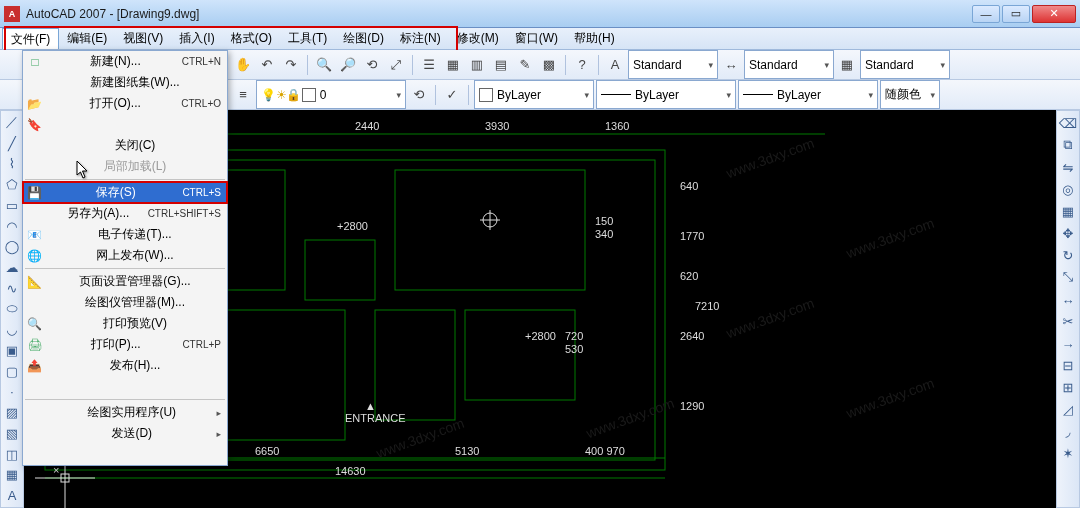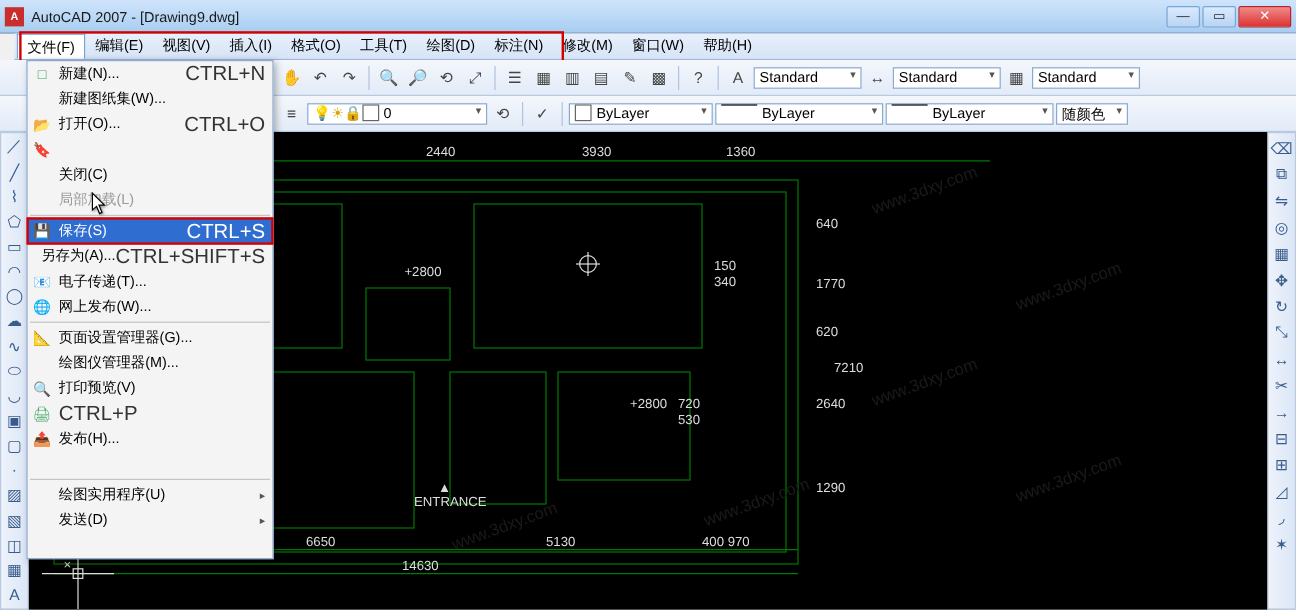--- a/index.html
+++ b/index.html
@@ -7,51 +7,51 @@
 
 
 .titlebar { height: 28px; background: linear-gradient(#cfe4fb, #a8cdf1); display: flex; align-items: center; padding: 0 4px; border-bottom: 1px solid #6a8fc4; }
 .titlebar .app-icon { width: 16px; height: 16px; background: #c82e2e; margin-right: 6px; display: flex; align-items: center; justify-content: center; color: #fff; font-size: 9px; font-weight: bold; }
 .titlebar .title { color: #1a1a1a; }
 .titlebar .win-controls { margin-left: auto; display: flex; gap: 2px; }
 .titlebar .win-btn { width: 28px; height: 18px; background: linear-gradient(#dbeaff,#b9d4f4); border: 1px solid #7aa6d6; border-radius: 2px; display: flex; align-items: center; justify-content: center; font-size: 11px; color: #2a2a2a; }
 .titlebar .win-btn.close { background: linear-gradient(#f08a8a,#d33); color: #fff; border-color: #b22; width: 44px; }
 
 
-.menubar { height: 22px; background: linear-gradient(#e8f0fb,#d6e4f6); display: flex; align-items: stretch; padding: 0 2px; border-bottom: 1px solid #9fb9dc; position: relative; margin-left: 12px; }
+.menubar { height: 22px; background: linear-gradient(#e8f0fb,#d6e4f6); display: flex; align-items: stretch; padding: 0 2px; border-bottom: 1px solid #9fb9dc; position: relative; }
 .menubar .menu-item { padding: 3px 8px; color: #000; display: flex; align-items: center; }
 .menubar .menu-item.open { background: #fff; border: 1px solid #7aa6d6; border-bottom: none; }
 
 .menubar-hilite { position: absolute; left: 4px; top: -2px; height: 48px; border: 2px solid #d40000; width: 454px; pointer-events: none; }
 
 
 .toolbar-row { height: 30px; background: linear-gradient(#f4f7fc,#e2ebf8); border-bottom: 1px solid #b8c9e2; display: flex; align-items: center; padding: 0 4px; gap: 2px; }
 .toolbar-row .tb-btn { width: 22px; height: 22px; border: 1px solid transparent; display: flex; align-items: center; justify-content: center; color: #444; font-size: 13px; border-radius: 2px; }
 .toolbar-row .tb-sep { width: 1px; height: 20px; background: #b0c2de; margin: 0 3px; }
-.toolbar-row .combo { height: 18px; background: #fff; border: 1px solid #8aa8d0; display: flex; padding: 0 4px; min-width: 80px; }
+.toolbar-row .combo { height: 29px; background: #fff; border: 1px solid #8aa8d0; display: flex; align-items: center; padding: 0 4px; min-width: 80px; }
 .toolbar-row .combo .arrow { margin-left: auto; font-size: 9px; color: #555; }
 .toolbar-row .swatch { width: 14px; height: 14px; border: 1px solid #666; background: #fff; margin-right: 4px; }
 
 
 .main { position: absolute; top: 110px; left: 0; right: 0; bottom: 0; display: flex; }
 .left-tools, .right-tools { width: 24px; background: linear-gradient(90deg,#eef3fb,#dbe6f6); border: 1px solid #b8c9e2; display: flex; flex-direction: column; align-items: center; padding: 2px 0; gap: 2px; }
 .right-tools { border-left: 1px solid #b8c9e2; }
 .side-btn { width: 20px; height: 20px; display: flex; align-items: center; justify-content: center; color: #3a5c8c; font-size: 13px; }
 
 .canvas-wrap { flex: 1; position: relative; background: #000; overflow: hidden; }
 .canvas-wrap svg { position: absolute; top: 0; left: 0; width: 100%; height: 100%; }
 .canvas-wrap .watermark { position: absolute; color: #1a1a1a; font-size: 14px; transform: rotate(-20deg); pointer-events: none; }
 
 
 .dropdown { position: absolute; left: 22px; top: 50px; width: 206px; background: #f4f4f4; border: 1px solid #8aa8d0; box-shadow: 2px 2px 6px rgba(0,0,0,.3); z-index: 100; }
 .dropdown .dd-row { display: flex; align-items: center; height: 21px; padding: 0 6px 0 2px; color: #000; position: relative; }
 .dropdown .dd-row.sep { height: 1px; background: #c4c4c4; margin: 2px 2px; padding: 0; }
 .dropdown .dd-row .icon-cell { width: 20px; height: 18px; margin-right: 4px; display: flex; align-items: center; justify-content: center; font-size: 12px; color: #4a6; }
-.dropdown .dd-row .label { flex: 1; white-space: nowrap; }
-.dropdown .dd-row .accel { color: #333; font-size: 17px; }
+.dropdown .dd-row .label { flex: 1; white-space: nowrap; text-align: center; }
+.dropdown .dd-row .accel { color: #333; font-size: 10px; }
 .dropdown .dd-row .sub { font-size: 9px; color: #555; margin-left: 2px; }
 .dropdown .dd-row.highlight { background: #2f6dd0; color: #fff; }
 .dropdown .dd-row.highlight .accel { color: #fff; }
 .dropdown .dd-row.disabled .label, .dropdown .dd-row.disabled .accel, .dropdown .dd-row.disabled .icon-cell { color: #9a9a9a; }
 .dropdown .dd-row.boxed-red { outline: 2px solid #d40000; outline-offset: -1px; }
 
 .cursor-arrow { position: absolute; left: 76px; top: 160px; z-index: 200; pointer-events: none; }
 .cursor-arrow svg { width: 14px; height: 20px; filter: drop-shadow(1px 1px 1px rgba(0,0,0,.4)); }
 
 
@@ -350,20 +350,21 @@
       <span class="label">绘图仪管理器(M)...</span>
       <span class="accel"></span>
     </div>
     <div class="dd-row">
       <span class="icon-cell">🔍</span>
       <span class="label">打印预览(V)</span>
       <span class="accel"></span>
     </div>
     <div class="dd-row">
       <span class="icon-cell">🖨</span>
+      <span class="label">打印(P)...</span>
       <span class="accel">CTRL+P</span>
     </div>
     <div class="dd-row">
       <span class="icon-cell">📤</span>
       <span class="label">发布(H)...</span>
       <span class="accel"></span>
     </div>
     <div class="dd-row">
       <span class="icon-cell"></span>
       <span class="accel"></span>

